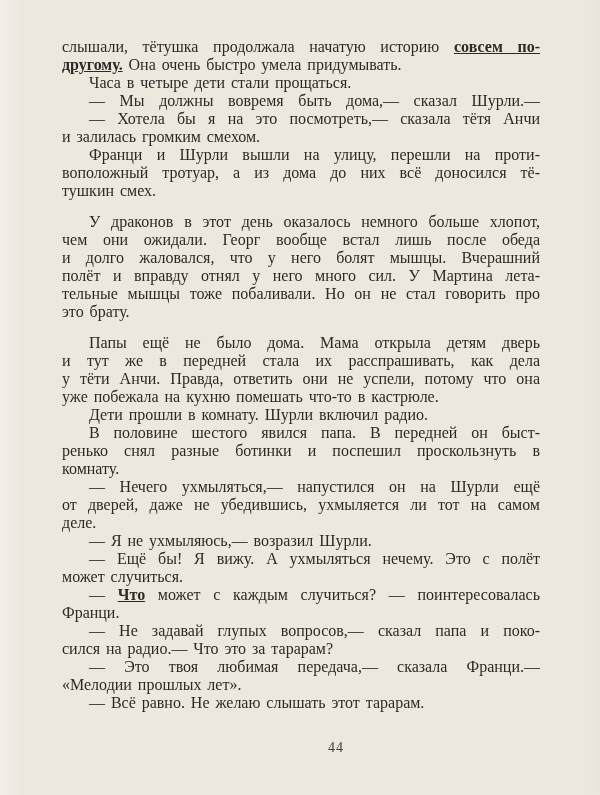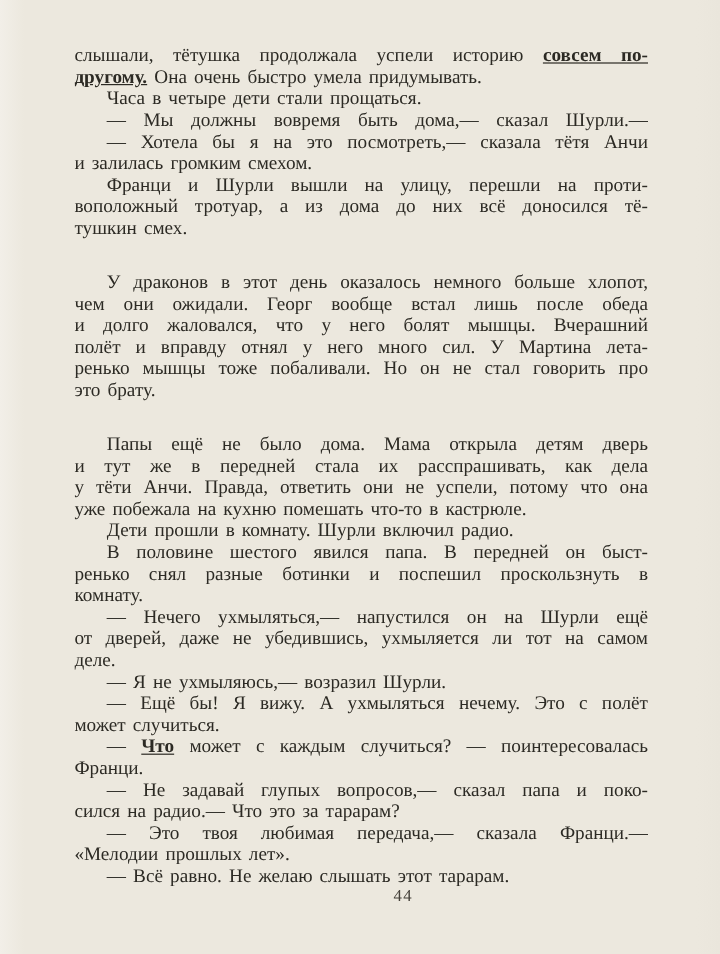--- a/index.html
+++ b/index.html
@@ -16,21 +16,21 @@
     line-height: 18px;
     color: #2c2a24;
     word-spacing: 0.12em;
   }
   .text-block {
     position: absolute;
     left: 62px; top: 38px;
     width: 478px;
   }
   .para { margin: 0; }
-  .para.gap { margin-top: 27px; }
+  .para.gap { margin-top: 13px; }
   .line {
     height: 18px;
     overflow: hidden;
     text-align: justify;
     text-align-last: justify;
   }
   .line.last {
     text-align: right;
     text-align-last: left;
   }
@@ -46,21 +46,21 @@
     color: #45413a;
     padding-left: 36px;
   }
 </style>
 </head>
 <body>
 
 <div class="page">
   <div class="text-block">
       <div class="para">
-        <div class="line"><span>слышали, тётушка продолжала успели историю </span><b>совсем по-</b></div>
+        <div class="line"><span>слышали, тётушка продолжала начатую историю </span><b>совсем по-</b></div>
         <div class="line last"><b>другому.</b><span> Она очень быстро умела придумывать.</span></div>
       </div>
       <div class="para indent">
         <div class="line last"><span>Часа в четыре дети стали прощаться.</span></div>
       </div>
       <div class="para indent">
         <div class="line"><span>— Мы должны вовремя быть дома,— сказал Шурли.—</span></div>
       </div>
       <div class="para indent">
         <div class="line"><span>— Хотела бы я на это посмотреть,— сказала тётя Анчи</span></div>
@@ -69,21 +69,21 @@
       <div class="para indent">
         <div class="line"><span>Франци и Шурли вышли на улицу, перешли на проти-</span></div>
         <div class="line"><span>воположный тротуар, а из дома до них всё доносился тё-</span></div>
         <div class="line last"><span>тушкин смех.</span></div>
       </div>
       <div class="para indent gap">
         <div class="line"><span>У драконов в этот день оказалось немного больше хлопот,</span></div>
         <div class="line"><span>чем они ожидали. Георг вообще встал лишь после обеда</span></div>
         <div class="line"><span>и долго жаловался, что у него болят мышцы. Вчерашний</span></div>
         <div class="line"><span>полёт и вправду отнял у него много сил. У Мартина лета-</span></div>
-        <div class="line"><span>ренько мышцы тоже побаливали. Но он не стал говорить про</span></div>
+        <div class="line"><span>тельные мышцы тоже побаливали. Но он не стал говорить про</span></div>
         <div class="line last"><span>это брату.</span></div>
       </div>
       <div class="para indent gap">
         <div class="line"><span>Папы ещё не было дома. Мама открыла детям дверь</span></div>
         <div class="line"><span>и тут же в передней стала их расспрашивать, как дела</span></div>
         <div class="line"><span>у тёти Анчи. Правда, ответить они не успели, потому что она</span></div>
         <div class="line last"><span>уже побежала на кухню помешать что-то в кастрюле.</span></div>
       </div>
       <div class="para indent">
         <div class="line last"><span>Дети прошли в комнату. Шурли включил радио.</span></div>

